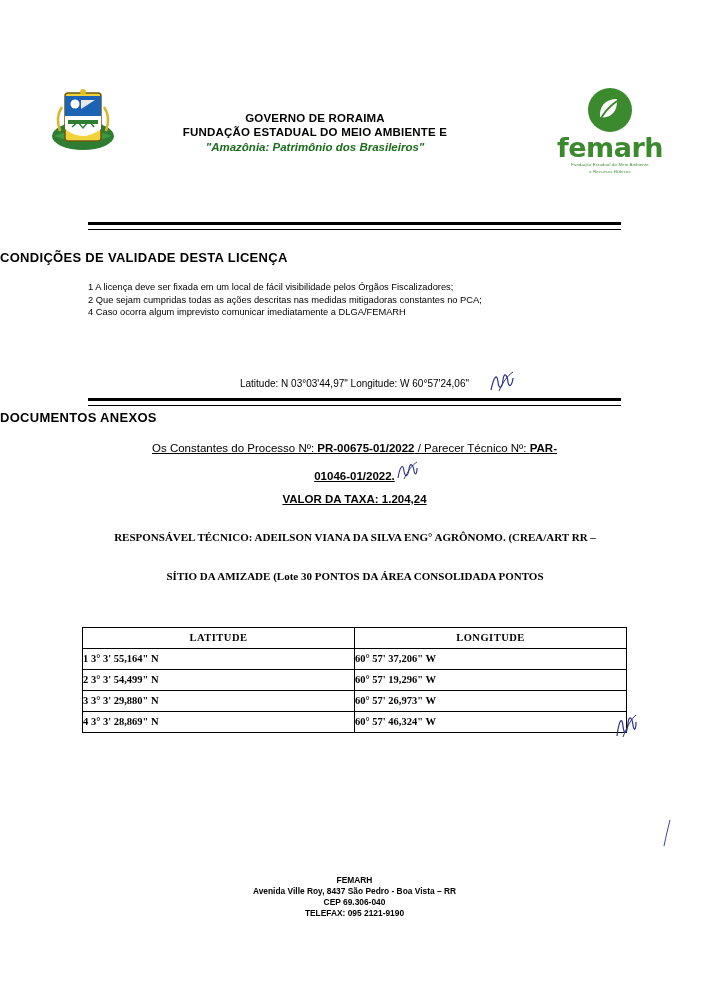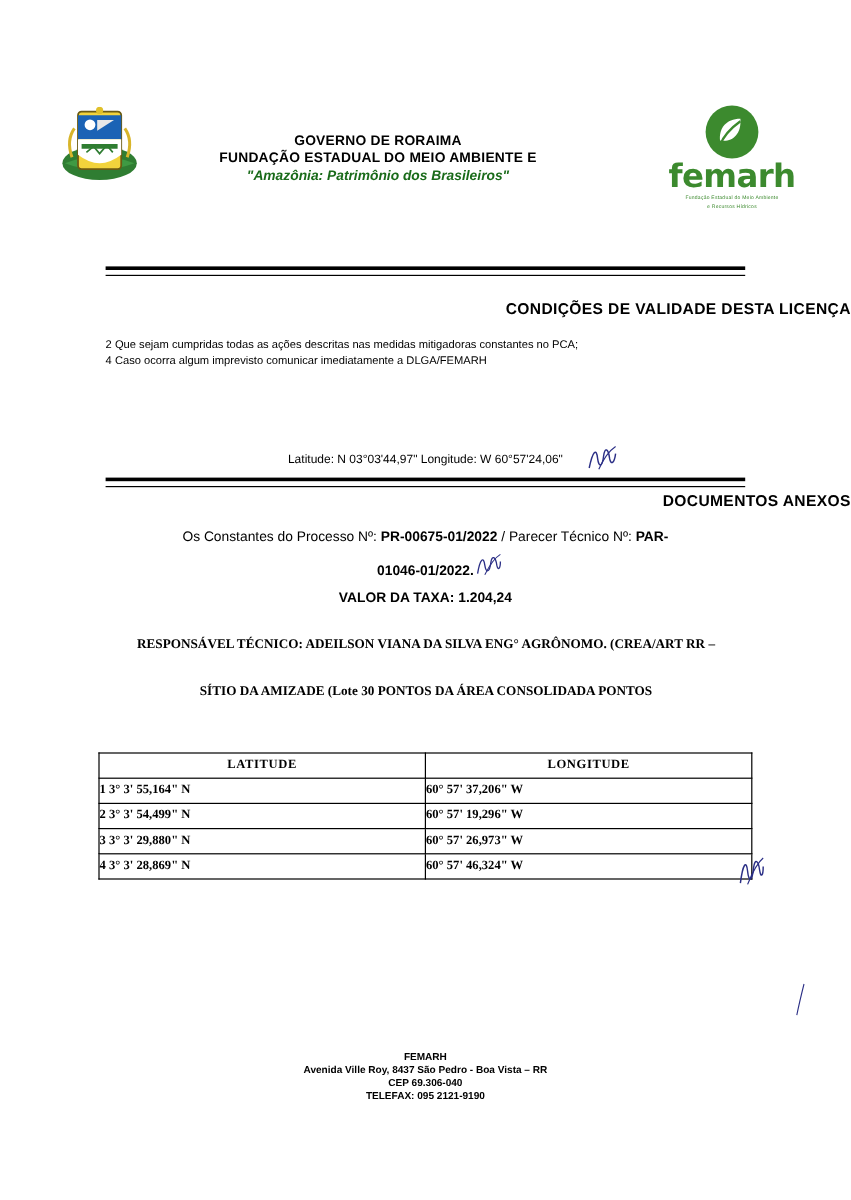--- a/index.html
+++ b/index.html
@@ -105,21 +105,21 @@
     left: 88px;
     width: 533px;
     height: 1px;
     background: #000;
   }
 
   
   .section-title {
     position: absolute;
     width: 709px;
-    text-align: right;
+    text-align: left;
     font-weight: bold;
     font-size: 13px;
     letter-spacing: 0.3px;
   }
   .conditions {
     position: absolute;
     left: 88px;
     width: 533px;
     font-size: 9.3px;
     line-height: 12.6px;
@@ -135,20 +135,21 @@
     font-size: 10px;
   }
 
   .anexos-line {
     position: absolute;
     left: 0;
     width: 709px;
     text-align: center;
     font-size: 11.5px;
     line-height: 22px;
+    text-decoration: underline;
   }
   .anexos-line b { font-weight: bold; }
 
   .resp-block {
     position: absolute;
     left: 70px;
     width: 570px;
     text-align: center;
     font-family: "Liberation Serif", serif;
     font-weight: bold;
@@ -239,20 +240,21 @@
       <div class="femarh-sub">e Recursos Hídricos</div>
     </div>
   </div>
 
   <div class="rule-thick" style="top:222px;"></div>
   <div class="rule-thin" style="top:229px;"></div>
 
   <div class="section-title" style="top:250px;">CONDIÇÕES DE VALIDADE DESTA LICENÇA</div>
 
   <div class="conditions" style="top:281px;">
+    <p>1 A licença deve ser fixada em um local de fácil visibilidade pelos Órgãos Fiscalizadores;</p>
     <p>2 Que sejam cumpridas todas as ações descritas nas medidas mitigadoras constantes no PCA;</p>
     <p>4 Caso ocorra algum imprevisto comunicar imediatamente a DLGA/FEMARH</p>
   </div>
 
   <div class="coords-line" style="top:378px;">Latitude:  N 03°03'44,97" Longitude: W 60°57'24,06"</div>
 
   <div class="sig" style="left:489px; top:370px;">
     <svg width="26" height="22" viewBox="0 0 26 22">
       <path d="M2 20 C5 6 8 3 9 12 C10 20 13 19 14 10 C15 2 18 4 19 12 C20 18 23 16 24 8" stroke="#2b2f86" stroke-width="1.2" fill="none"></path>
       <path d="M10 21 C14 12 18 6 24 2" stroke="#2b2f86" stroke-width="1" fill="none"></path>

